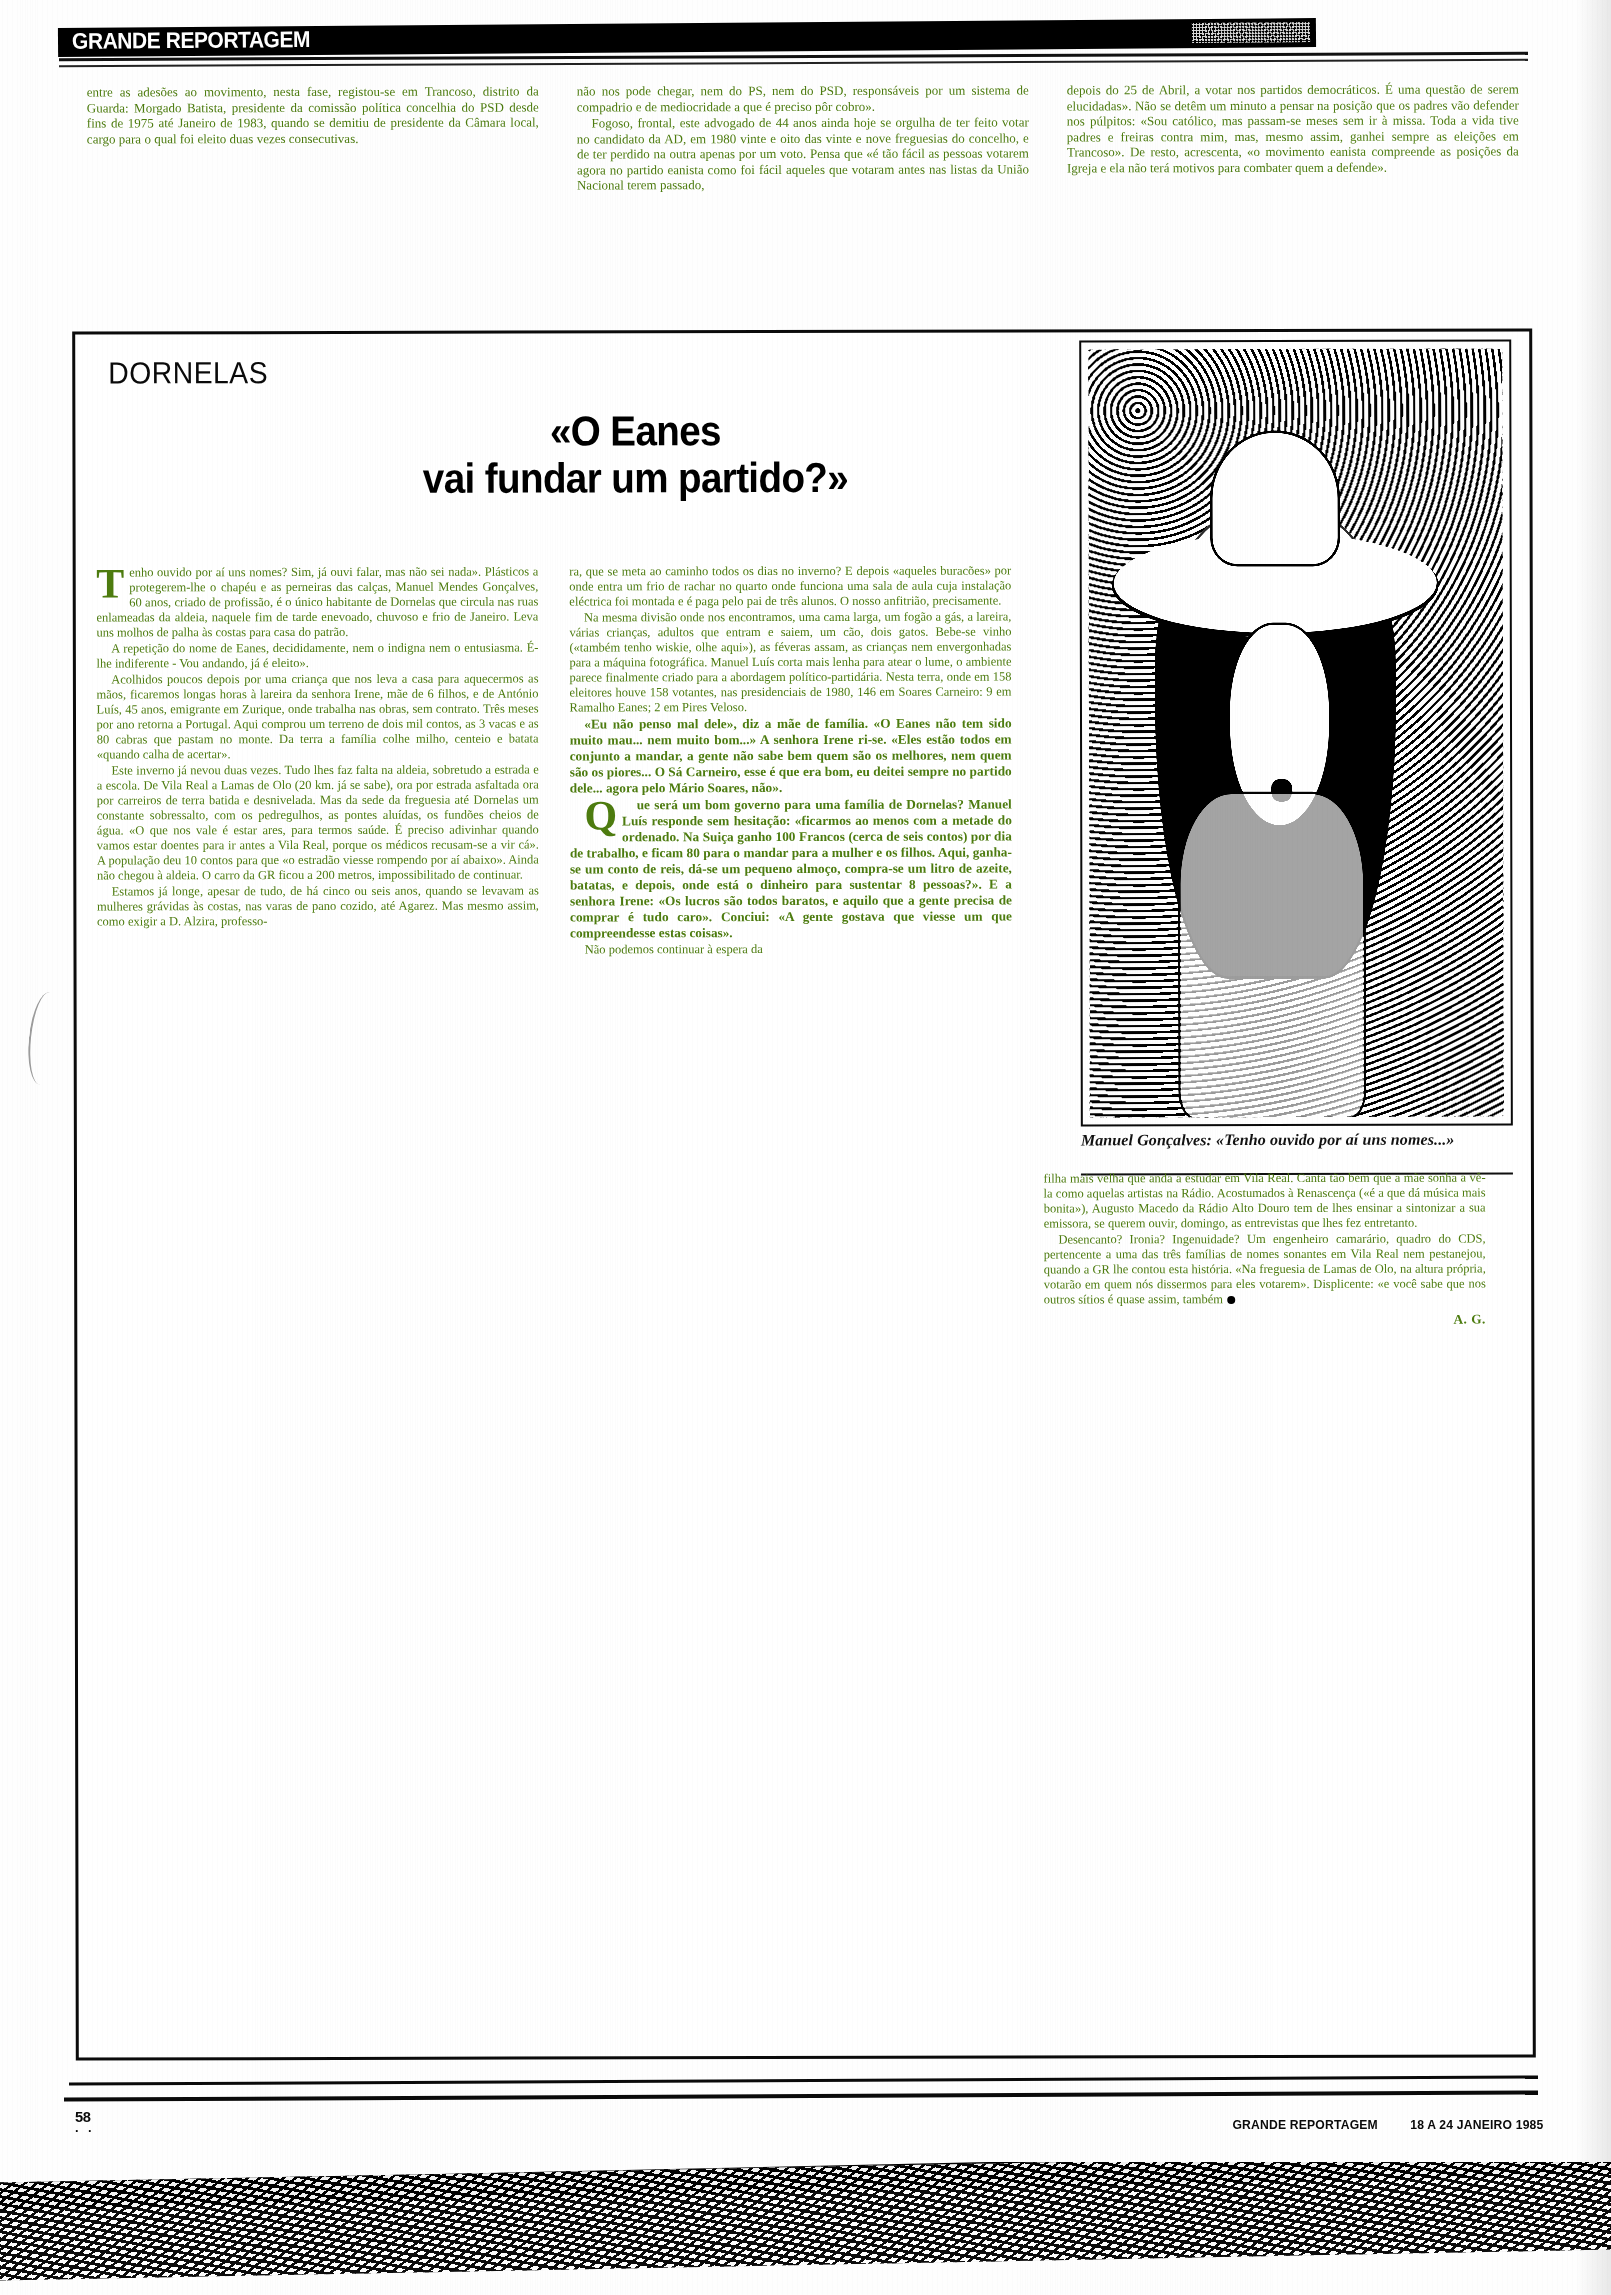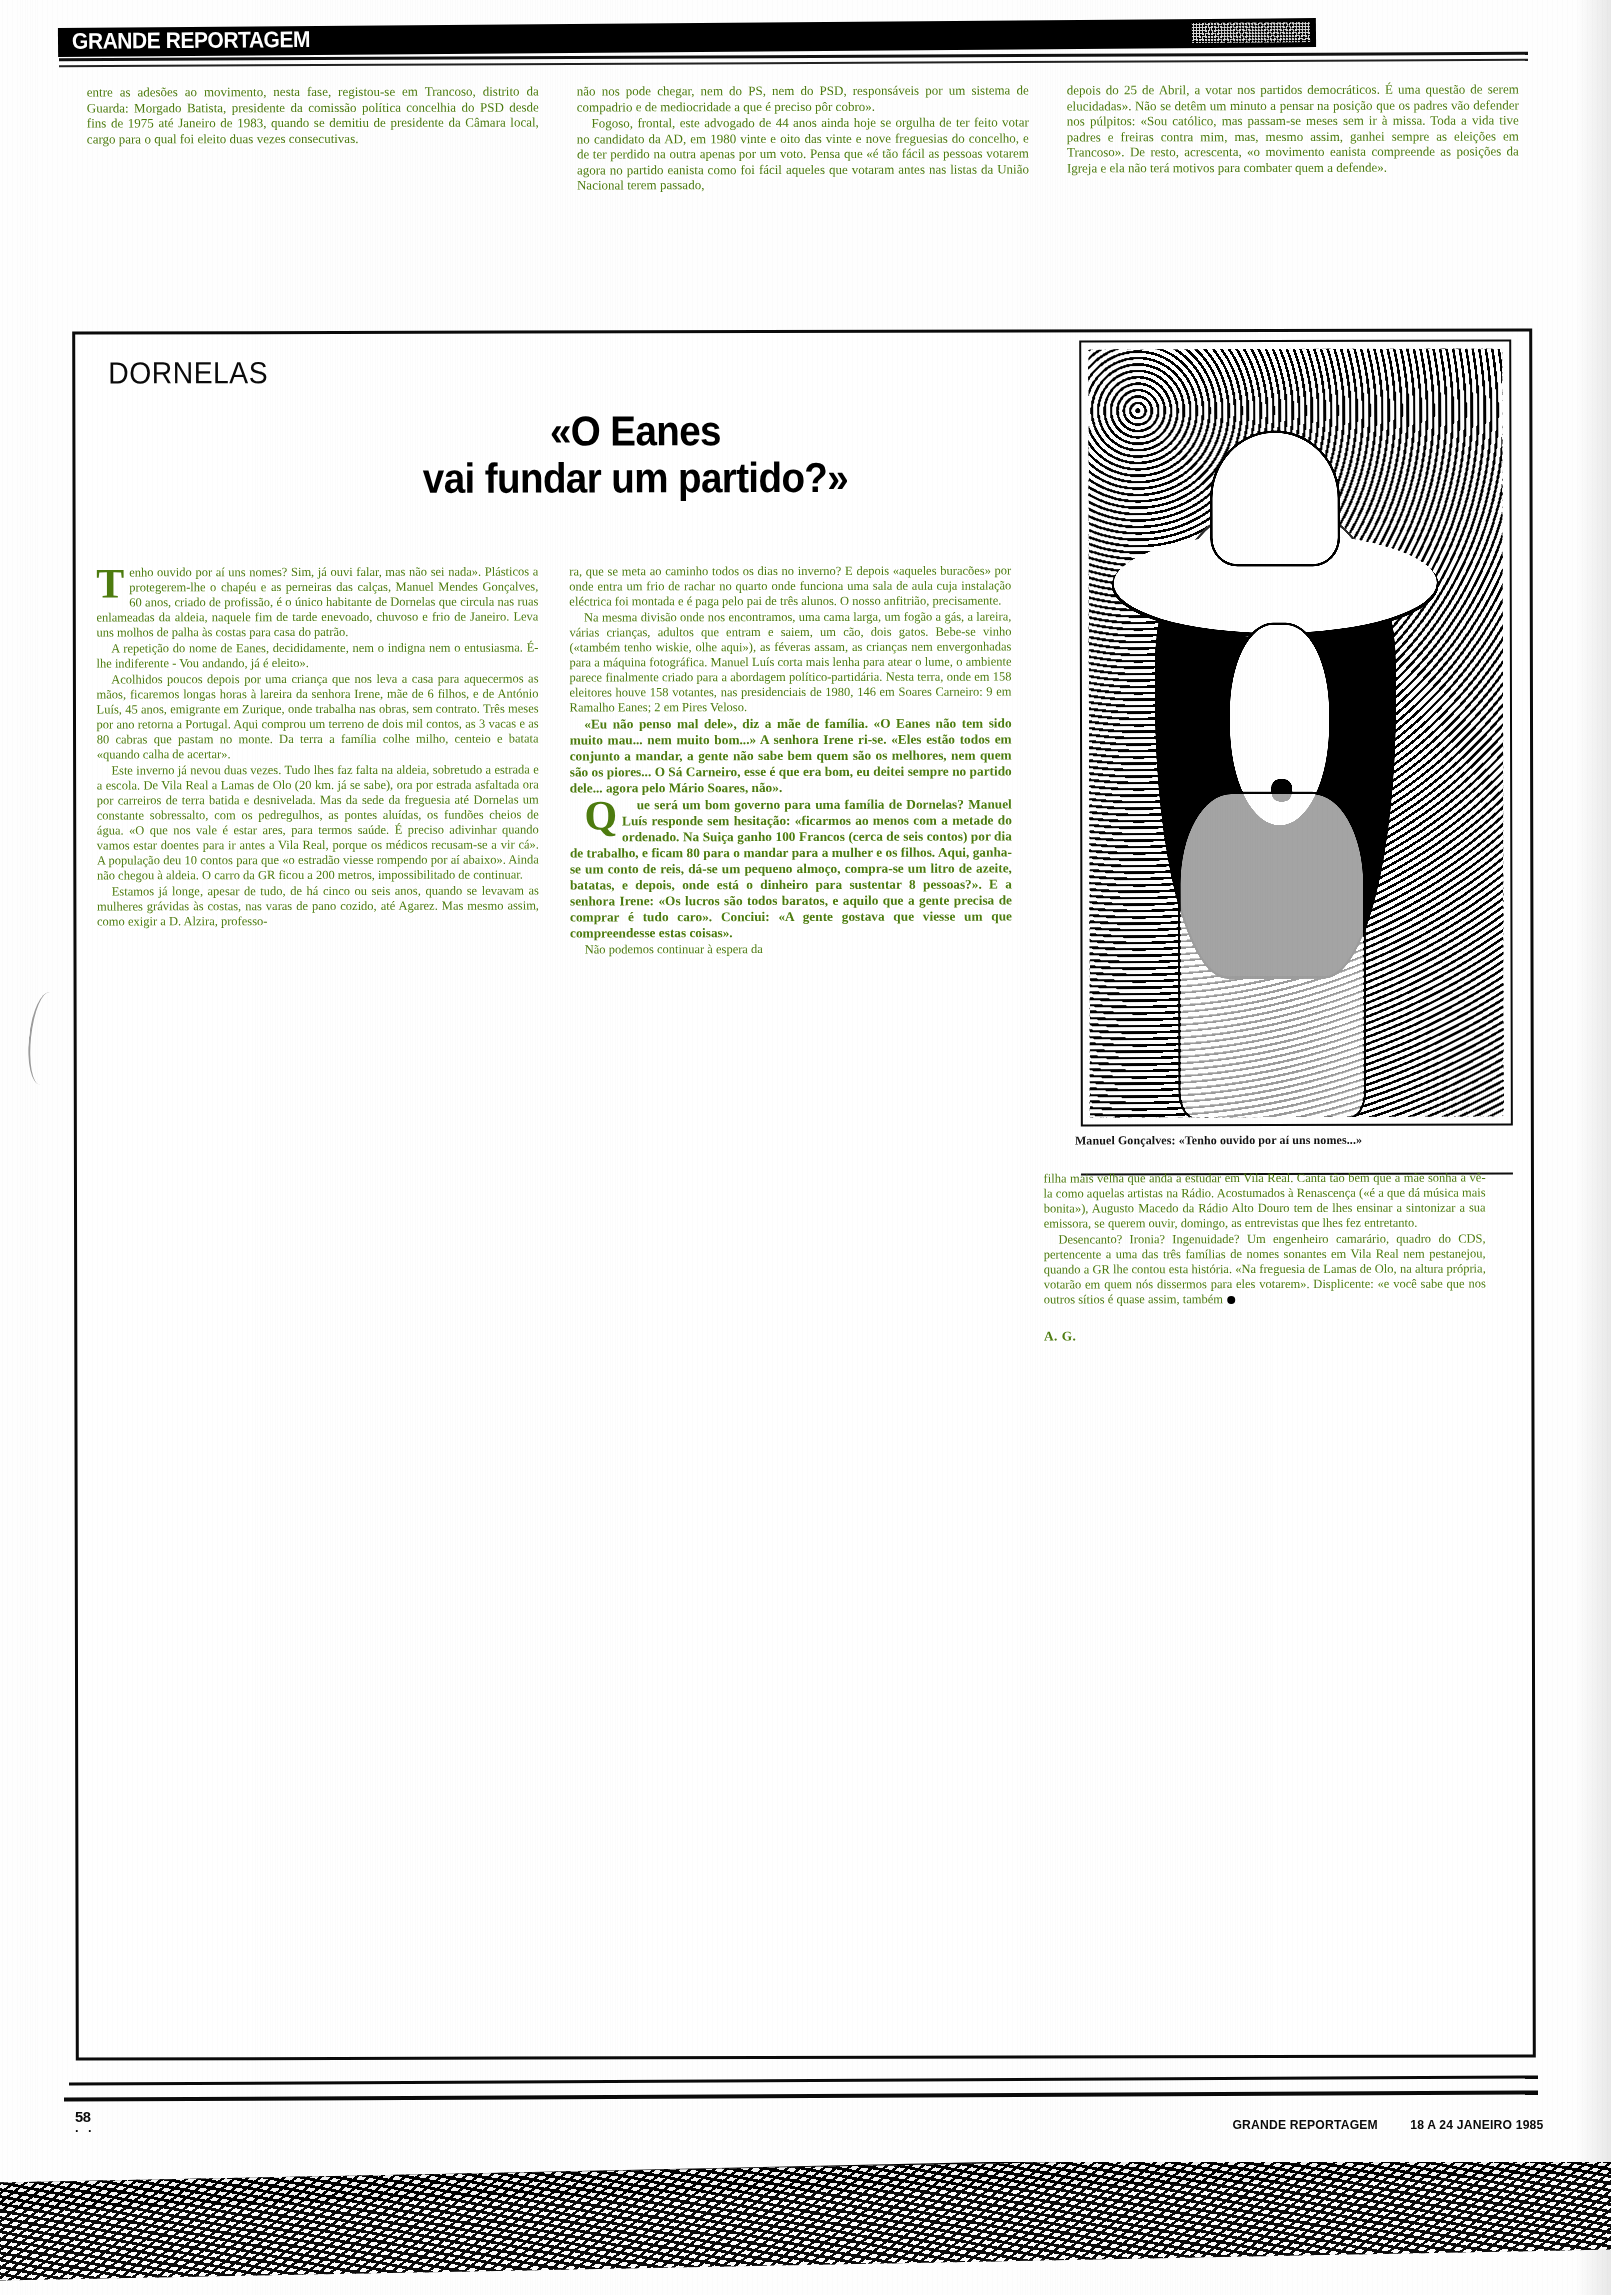--- a/index.html
+++ b/index.html
@@ -250,29 +250,30 @@
     top: 58%;
     width: 44%;
     height: 42%;
     background: rgba(255,255,255,.55);
     border-radius: 28% 28% 8% 8%;
     box-shadow: 0 0 0 2.5px rgba(10,10,10,.75);
   }
 
   .photo-caption {
     position: absolute;
-    right: 24px;
+    right: 18px;
     top: 802px;
     width: 432px;
     font-family: "Liberation Serif", serif;
-    font-size: 12px;
+    font-size: 16px;
     line-height: 12.8px;
     color: #121212;
     font-weight: bold;
     letter-spacing: 0.1px;
+    font-style: italic;
   }
 
   
   .feat-cols {
     position: absolute;
     left: 20.6px;
     top: 231px;
     width: 1420px;
     display: flex;
     gap: 31px;
@@ -300,24 +301,24 @@
   .endmark {
     display: inline-block;
     width: 8.4px;
     height: 8.4px;
     background: #000;
     border-radius: 50%;
     vertical-align: middle;
     margin-left: 3.9px;
   }
   .signature {
-    text-align: left;
+    text-align: right;
     font-weight: bold;
     font-size: 13.3px;
-    margin-top: 21px;
+    margin-top: 5px;
     letter-spacing: 0.5px;
   }
 
   
   .feat-rule {
     position: absolute;
     right: 17.7px;
     top: 841px;
     width: 432px;
     height: 2px;

